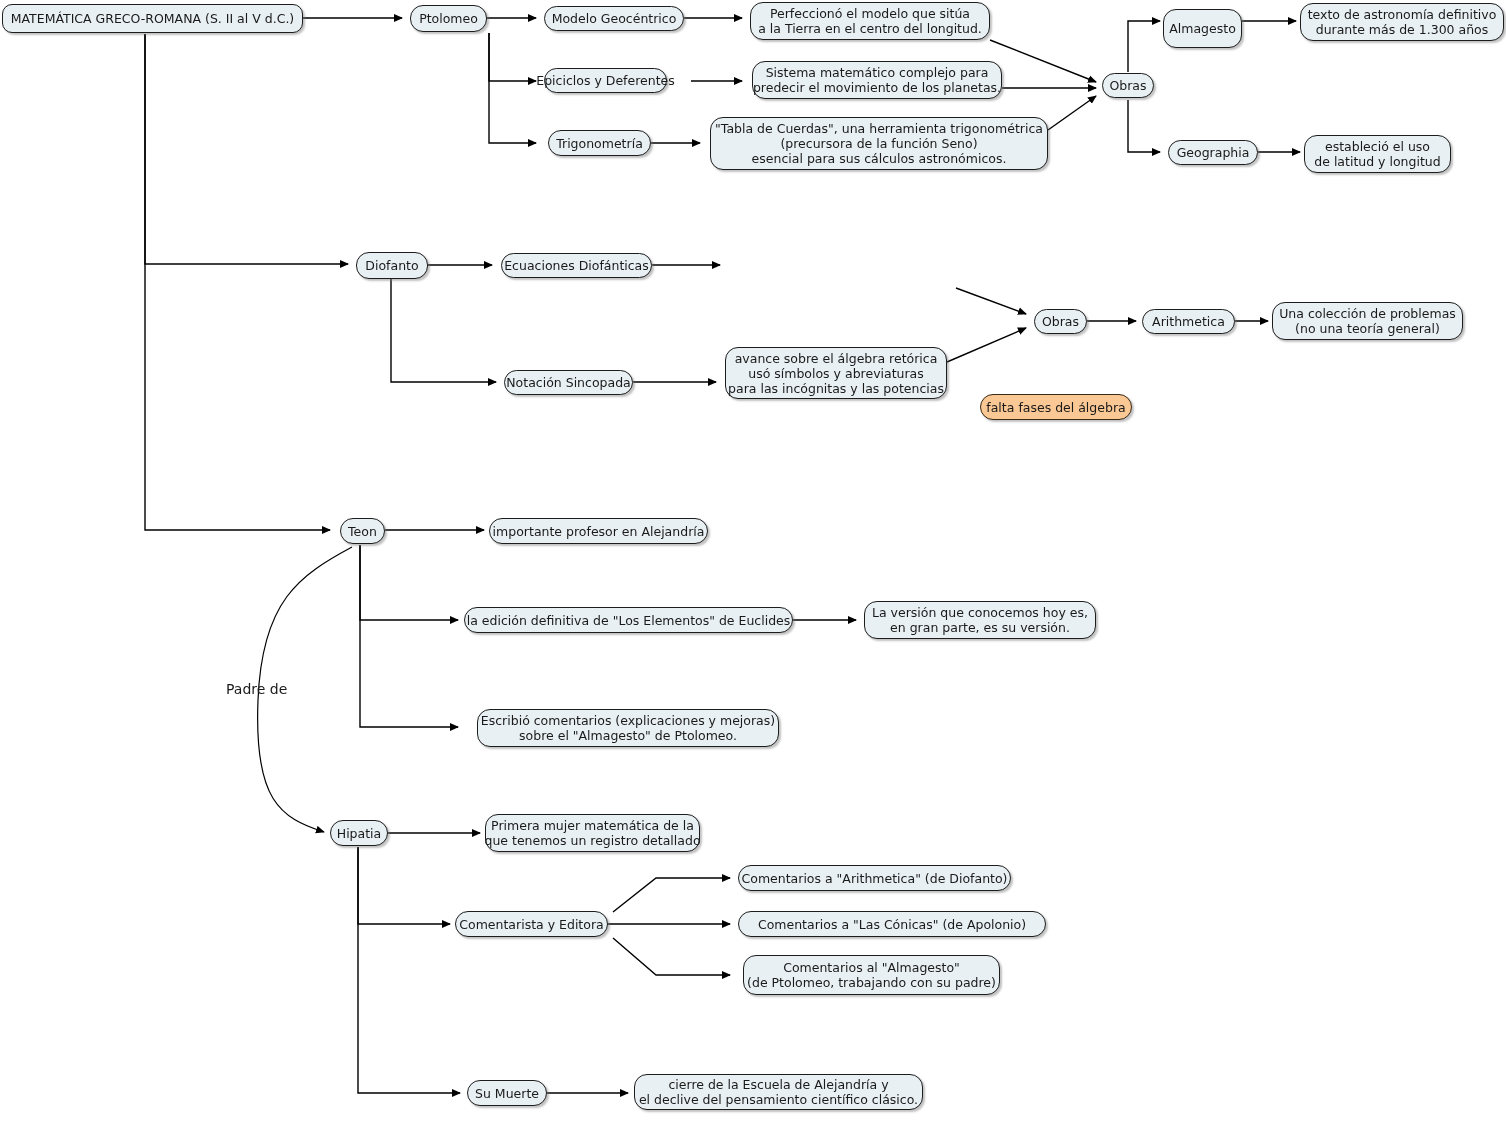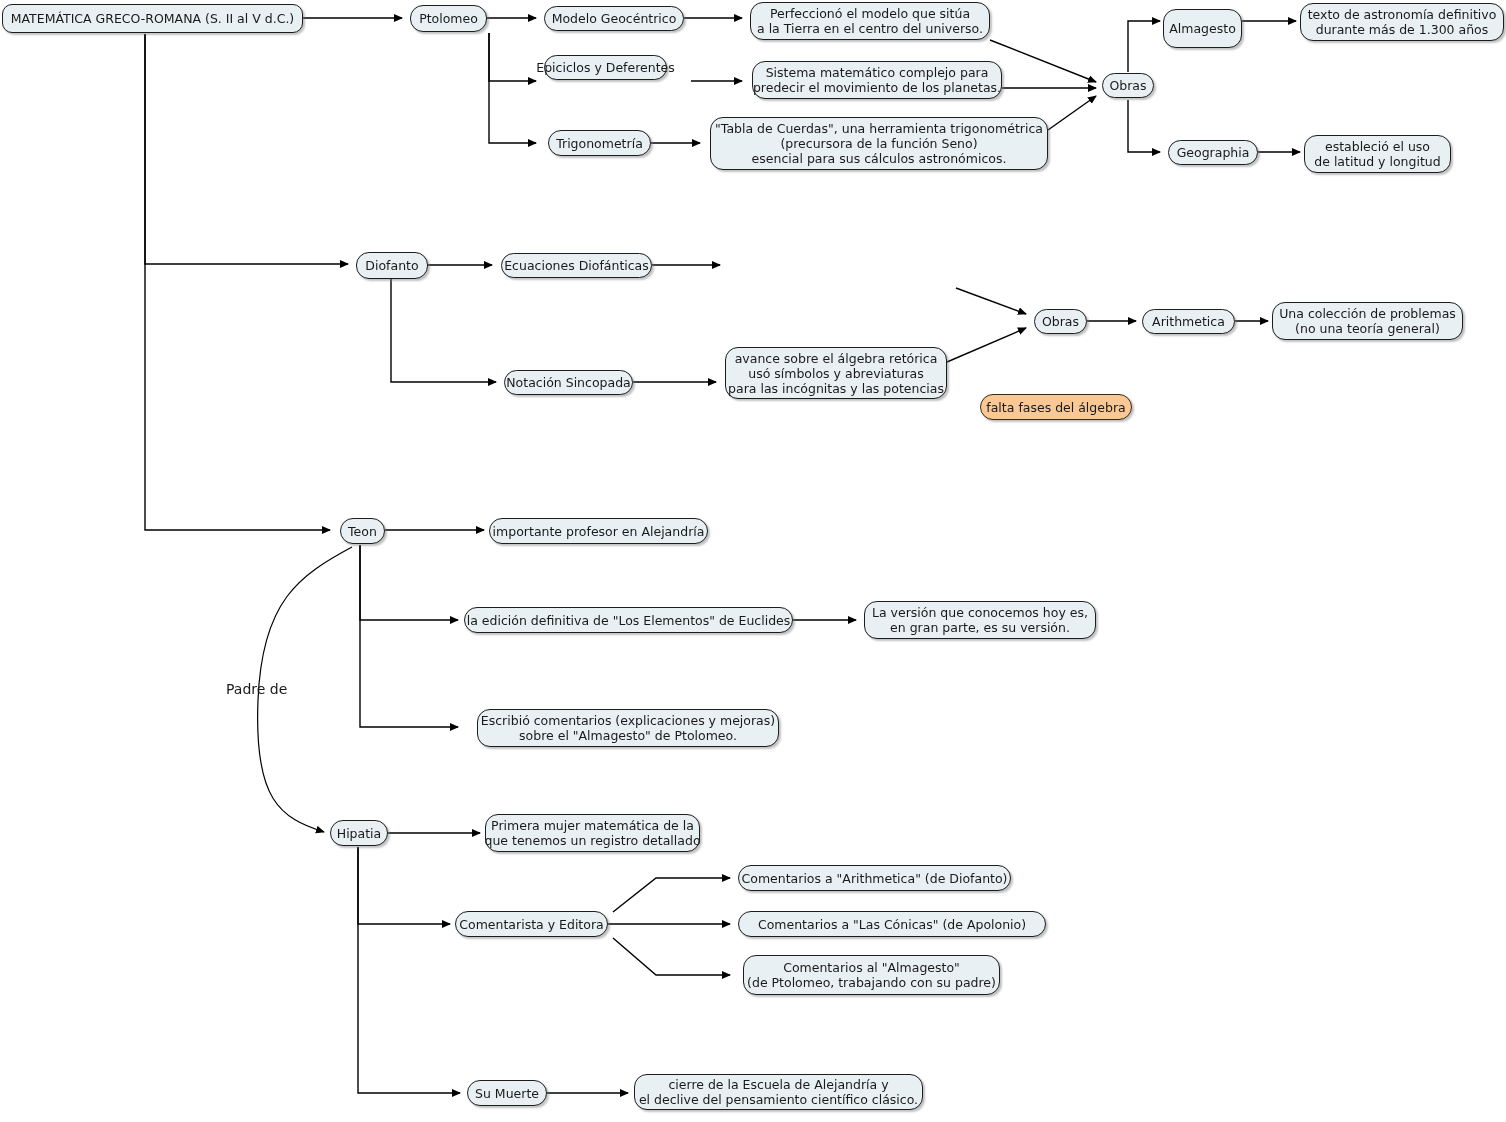--- a/index.html
+++ b/index.html
@@ -97,23 +97,23 @@
       <path d="M547,1093 L628,1093" marker-end="url(#ah)"></path>
     </g>
   </svg>
 
   <div class="node root" style="left:2px;top:4px;width:301px;height:29px;">MATEMÁTICA GRECO-ROMANA (S. II al V d.C.)</div>
 
   <div class="node" style="left:410px;top:5px;width:77px;height:27px;">Ptolomeo</div>
 
   <div class="node" style="left:544px;top:6px;width:140px;height:25px;">Modelo Geocéntrico</div>
   <div class="node" style="left:750px;top:2px;width:240px;height:38px;">Perfeccionó el modelo que sitúa
-a la Tierra en el centro del universo.</div>
+a la Tierra en el centro del longitud.</div>
 
-  <div class="node" style="left:544px;top:55px;width:123px;height:25px;">Epiciclos y Deferentes</div>
+  <div class="node" style="left:544px;top:68px;width:123px;height:25px;">Epiciclos y Deferentes</div>
   <div class="node" style="left:752px;top:61px;width:250px;height:38px;">Sistema matemático complejo para
 predecir el movimiento de los planetas.</div>
 
   <div class="node" style="left:548px;top:130px;width:103px;height:26px;">Trigonometría</div>
   <div class="node" style="left:710px;top:117px;width:338px;height:53px;">"Tabla de Cuerdas", una herramienta trigonométrica
 (precursora de la función Seno)
 esencial para sus cálculos astronómicos.</div>
 
   <div class="node" style="left:1102px;top:73px;width:52px;height:25px;">Obras</div>
 

